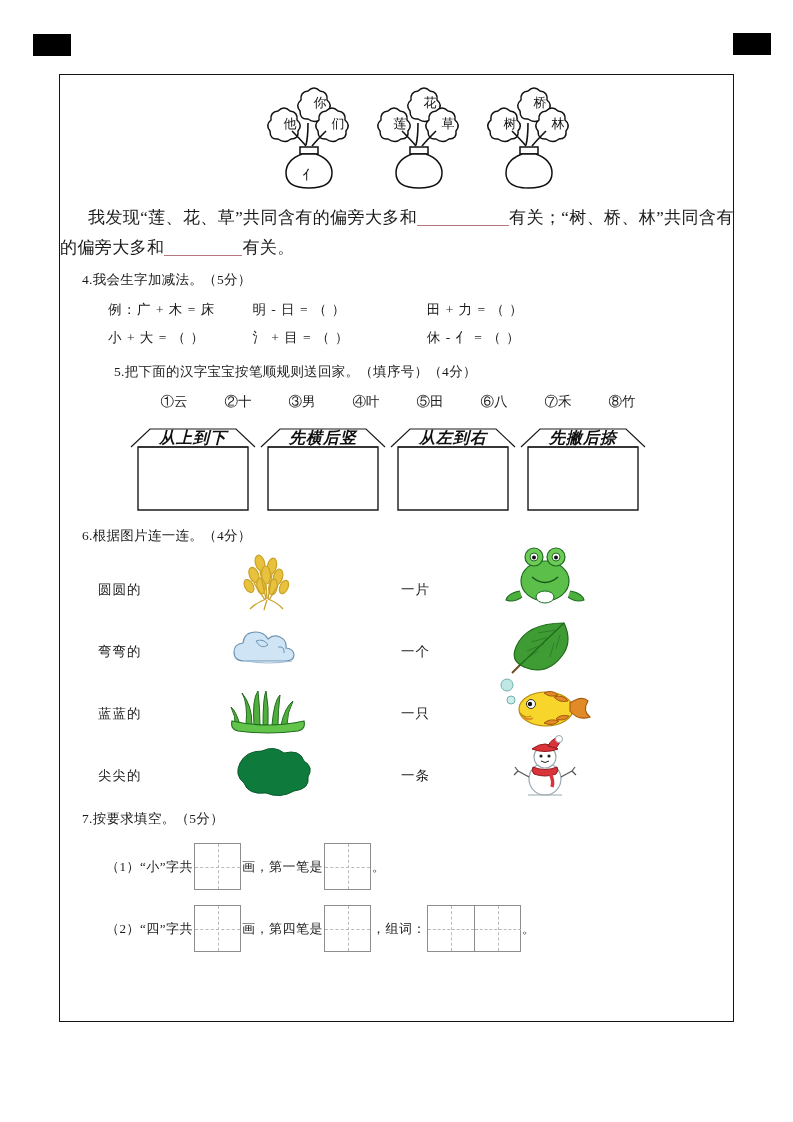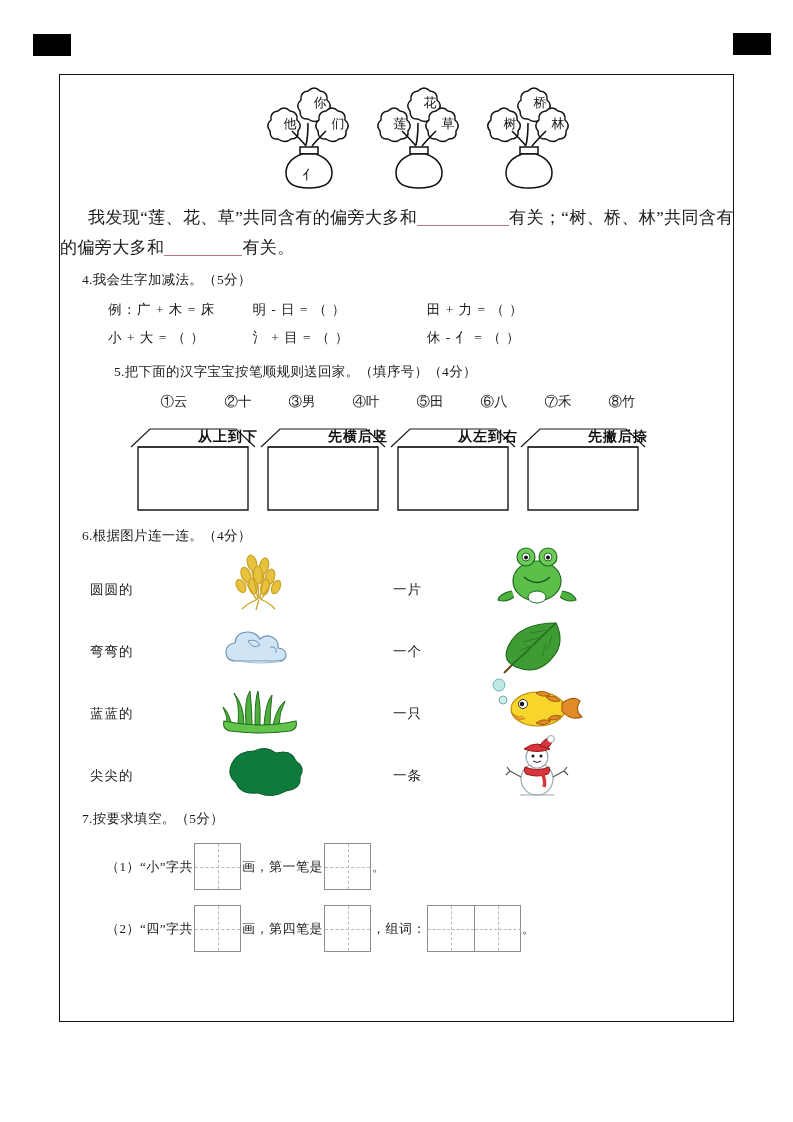--- a/index.html
+++ b/index.html
@@ -66,29 +66,30 @@
   
   .numrow{position:absolute;font-size:13.5px;white-space:nowrap;}
   .numrow .nc{display:inline-block;width:64px;}
 
   
   .house-row{position:absolute;left:10px;top:350px;width:660px;height:90px;}
   .house{position:absolute;width:130px;height:88px;}
   .house svg{display:block;}
   .house .hlabel{
     position:absolute;left:0;top:3px;width:130px;
-    text-align:right;font-size:14px;letter-spacing:1px;
+    text-align:center;font-size:16px;letter-spacing:1px;
     font-family:"Liberation Serif","DejaVu Serif",serif;
     color:#101010;
+    font-style:italic;
     font-weight:600;
   }
   .h1{left:58px;} .h2{left:188px;} .h3{left:318px;} .h4{left:448px;}
 
   
-  .match{position:absolute;left:0;top:470px;width:100%;height:255px;}
+  .match{position:absolute;left:8px;top:470px;width:100%;height:255px;}
   .m-left-word{position:absolute;left:30px;font-size:13.5px;letter-spacing:1px;}
   .m-right-word{position:absolute;left:333px;font-size:13.5px;letter-spacing:1px;}
   .m-pic{position:absolute;left:148px;width:105px;height:58px;}
   .m-pic2{position:absolute;left:430px;width:95px;height:60px;}
   .m-pic svg,.m-pic2 svg{display:block;}
 
   
   .fillrow{position:absolute;font-size:13px;white-space:nowrap;letter-spacing:.5px;}
   .gridbox{
     display:inline-block;vertical-align:middle;

